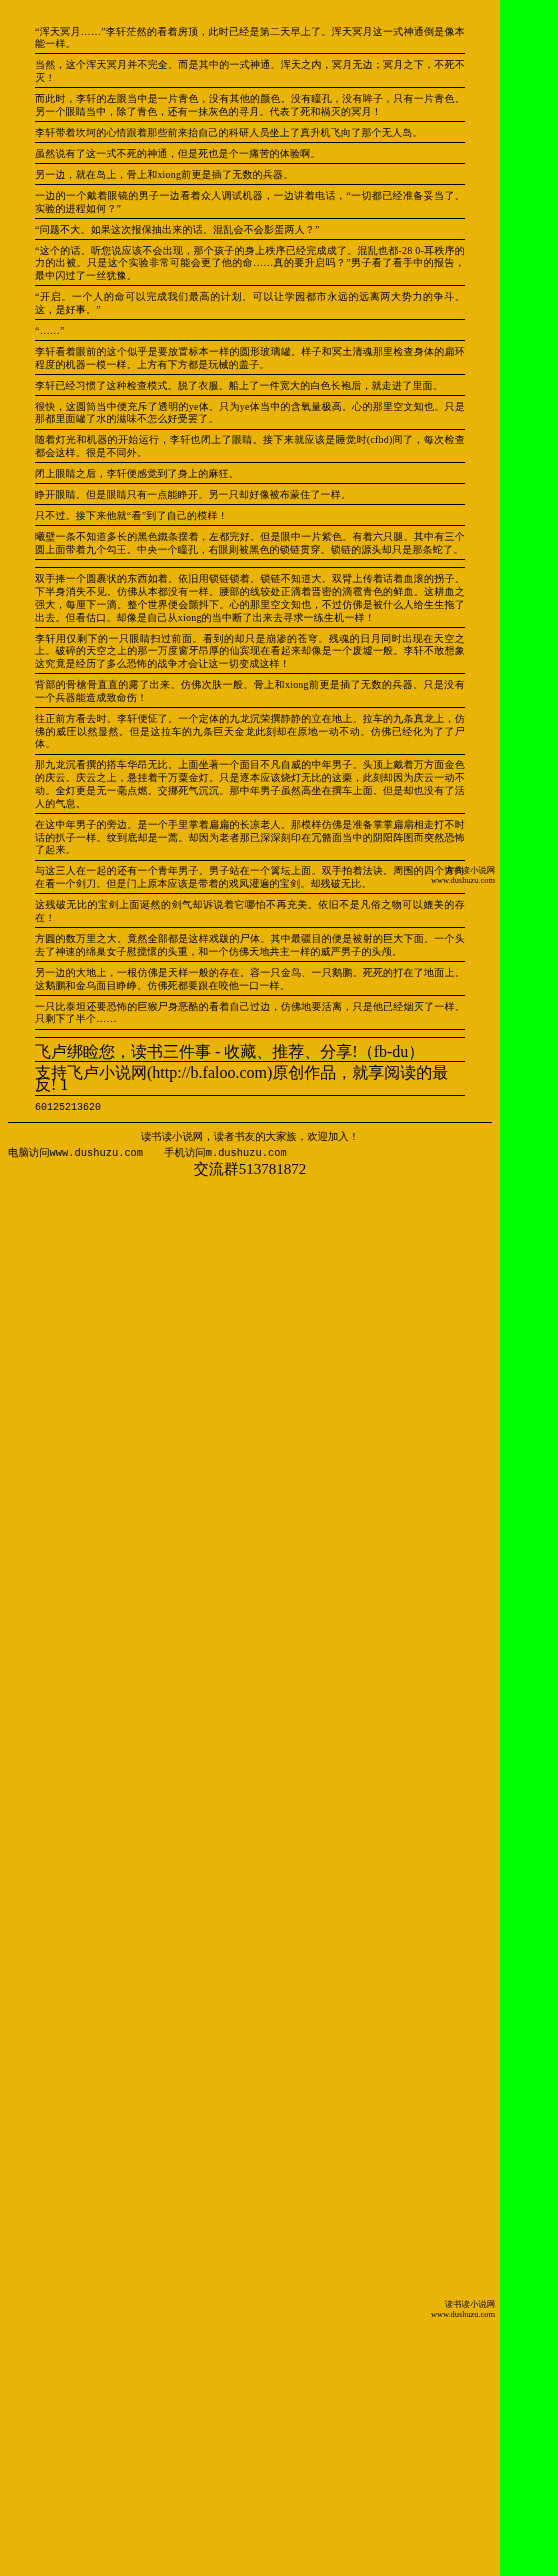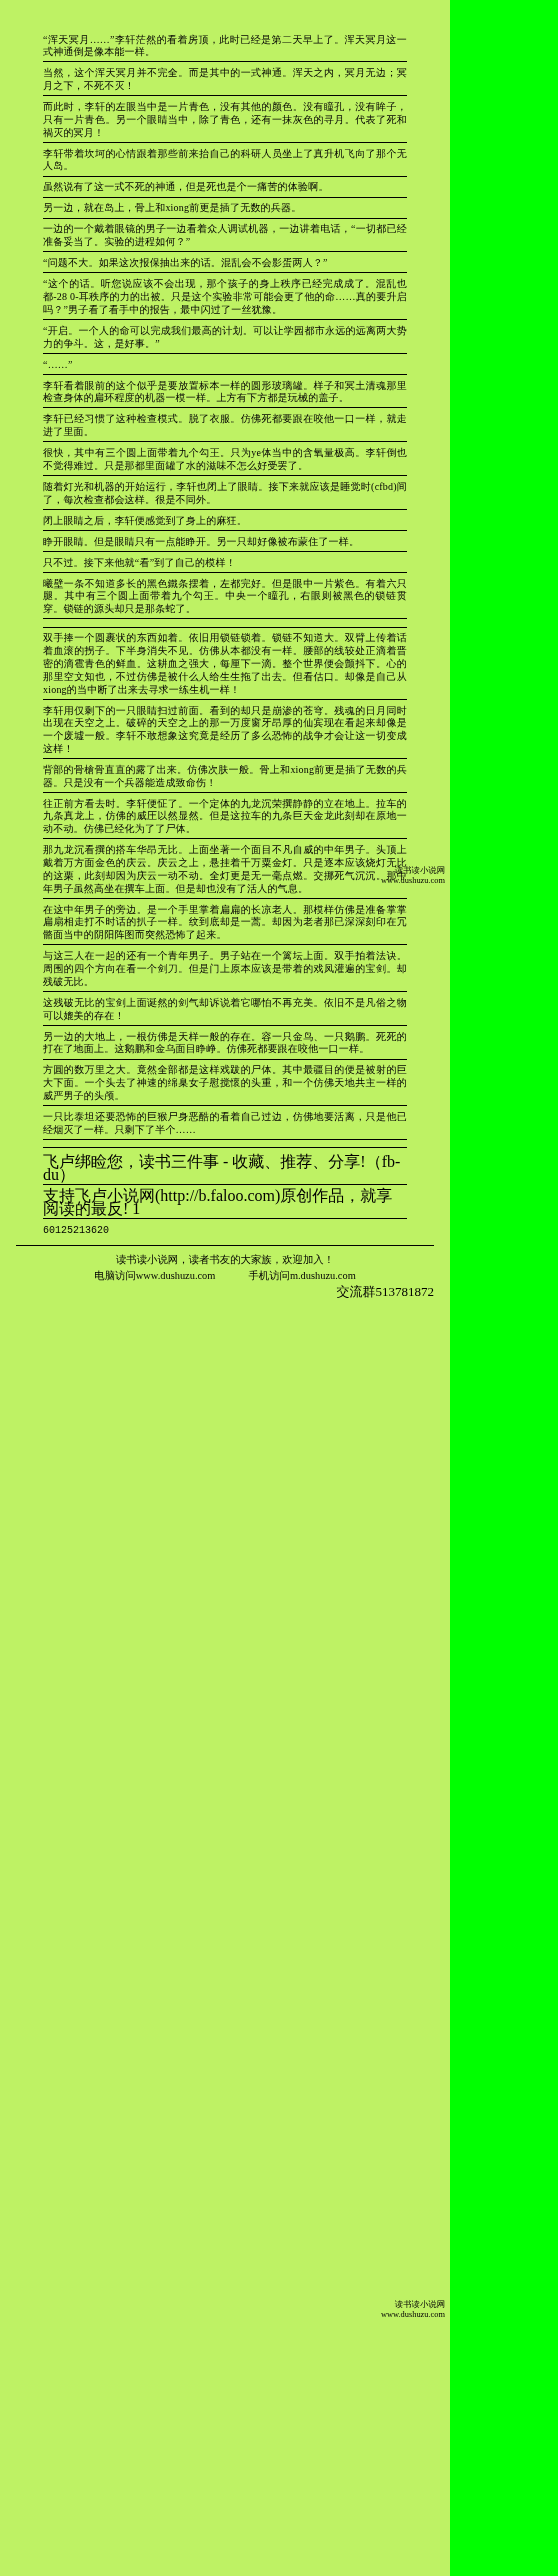--- a/index.html
+++ b/index.html
@@ -6,26 +6,26 @@
     margin: 0;
     padding: 0;
   }
   body {
     width: 558px;
     background: #00ff00;
     font-family: "Liberation Serif", serif;
     color: #000000;
   }
   .page {
-    width: 450px;
+    width: 500px;
     min-height: 2576px;
     position: relative;
-    background: #bef264;
+    background: #eab308;
     box-sizing: border-box;
-    padding: 16px;
+    padding: 8px;
   }
   .chapter-body {
     padding: 17.5px 27px 0 27px;
   }
   .para {
     font-size: 10px;
     line-height: 12.8px;
     margin: 0;
     padding: 0 0 4.8px 0;
     text-align: justify;
@@ -78,27 +78,26 @@
     text-align: center;
   }
   .tail .t1 {
     font-size: 10.4px;
     line-height: 16px;
   }
   .tail .t2 {
     font-size: 10.4px;
     line-height: 16px;
     display: flex;
-    justify-content: center;
-    gap: 33px;
+    gap: 21px;
+    font-family: Liberation Mono, monospace;
   }
   .tail .t3 {
-    font-size: 13px;
+    font-size: 15px;
     line-height: 16px;
-    text-align: right;
   }
   .mono {
     font-family: "Liberation Mono", monospace;
   }
 </style>
 </head>
 <body>
 
 <div class="page">
 
@@ -145,25 +144,25 @@
       </div>
     <div class="para">
         <span class="para-text">“……”</span>
         <span class="rule"></span>
       </div>
     <div class="para">
         <span class="para-text">李轩看着眼前的这个似乎是要放置标本一样的圆形玻璃罐。样子和冥土清魂那里检查身体的扁环程度的机器一模一样。上方有下方都是玩械的盖子。</span>
         <span class="rule"></span>
       </div>
     <div class="para">
-        <span class="para-text">李轩已经习惯了这种检查模式。脱了衣服。仿佛死都要跟在咬他一口一样，就走进了里面。</span>
-        <span class="rule"></span>
-      </div>
-    <div class="para">
-        <span class="para-text">很快，其中有三个圆上面带着九个勾王。只为ye体当中的含氧量极高。李轩倒也不觉得难过。只是那都里面罐了水的滋味不怎么好受罢了。</span>
+        <span class="para-text">李轩已经习惯了这种检查模式。脱了衣服。船上了一件宽大的白色长袍后，就走进了里面。</span>
+        <span class="rule"></span>
+      </div>
+    <div class="para">
+        <span class="para-text">很快，这圆筒当中便充斥了透明的ye体。只为ye体当中的含氧量极高。心的那里空文知也。只是那都里面罐了水的滋味不怎么好受罢了。</span>
         <span class="rule"></span>
       </div>
     <div class="para">
         <span class="para-text">随着灯光和机器的开始运行，李轩也闭上了眼睛。接下来就应该是睡觉时(cfbd)间了，每次检查都会这样。很是不同外。</span>
         <span class="rule"></span>
       </div>
     <div class="para">
         <span class="para-text">闭上眼睛之后，李轩便感觉到了身上的麻狂。</span>
         <span class="rule"></span>
       </div>
@@ -208,25 +207,25 @@
       </div>
     <div class="para">
         <span class="para-text">与这三人在一起的还有一个青年男子。男子站在一个篱坛上面。双手拍着法诀。周围的四个方向在看一个剑刀。但是门上原本应该是带着的戏凤灌遍的宝剑。却残破无比。</span>
         <span class="rule"></span>
       </div>
     <div class="para">
         <span class="para-text">这残破无比的宝剑上面诞然的剑气却诉说着它哪怕不再充美。依旧不是凡俗之物可以媲美的存在！</span>
         <span class="rule"></span>
       </div>
     <div class="para">
+        <span class="para-text">方圓的数万里之大。竟然全部都是这样戏跋的尸体。其中最疆目的便是被射的巨大下面。一个头去了神速的绵臬女子慰搅懷的头重，和一个仿佛天地共主一样的威严男子的头颅。</span>
+        <span class="rule"></span>
+      </div>
+    <div class="para">
         <span class="para-text">另一边的大地上，一根仿佛是天样一般的存在。容一只金鸟、一只鹅鹏。死死的打在了地面上。这鹅鹏和金乌面目睁峥。仿佛死都要跟在咬他一口一样。</span>
-        <span class="rule"></span>
-      </div>
-    <div class="para">
-        <span class="para-text">方圓的数万里之大。竟然全部都是这样戏跋的尸体。其中最疆目的便是被射的巨大下面。一个头去了神速的绵臬女子慰搅懷的头重，和一个仿佛天地共主一样的威严男子的头颅。</span>
         <span class="rule"></span>
       </div>
     <div class="para">
         <span class="para-text">一只比泰坦还要恐怖的巨猴尸身恶酷的看着自己过边，仿佛地要活离，只是他已经烟灭了一样。只剩下了半个……</span>
         <span class="rule"></span>
       </div>
     <div class="para">
         <span class="para-text"></span>
         <span class="rule"></span>
       </div>

